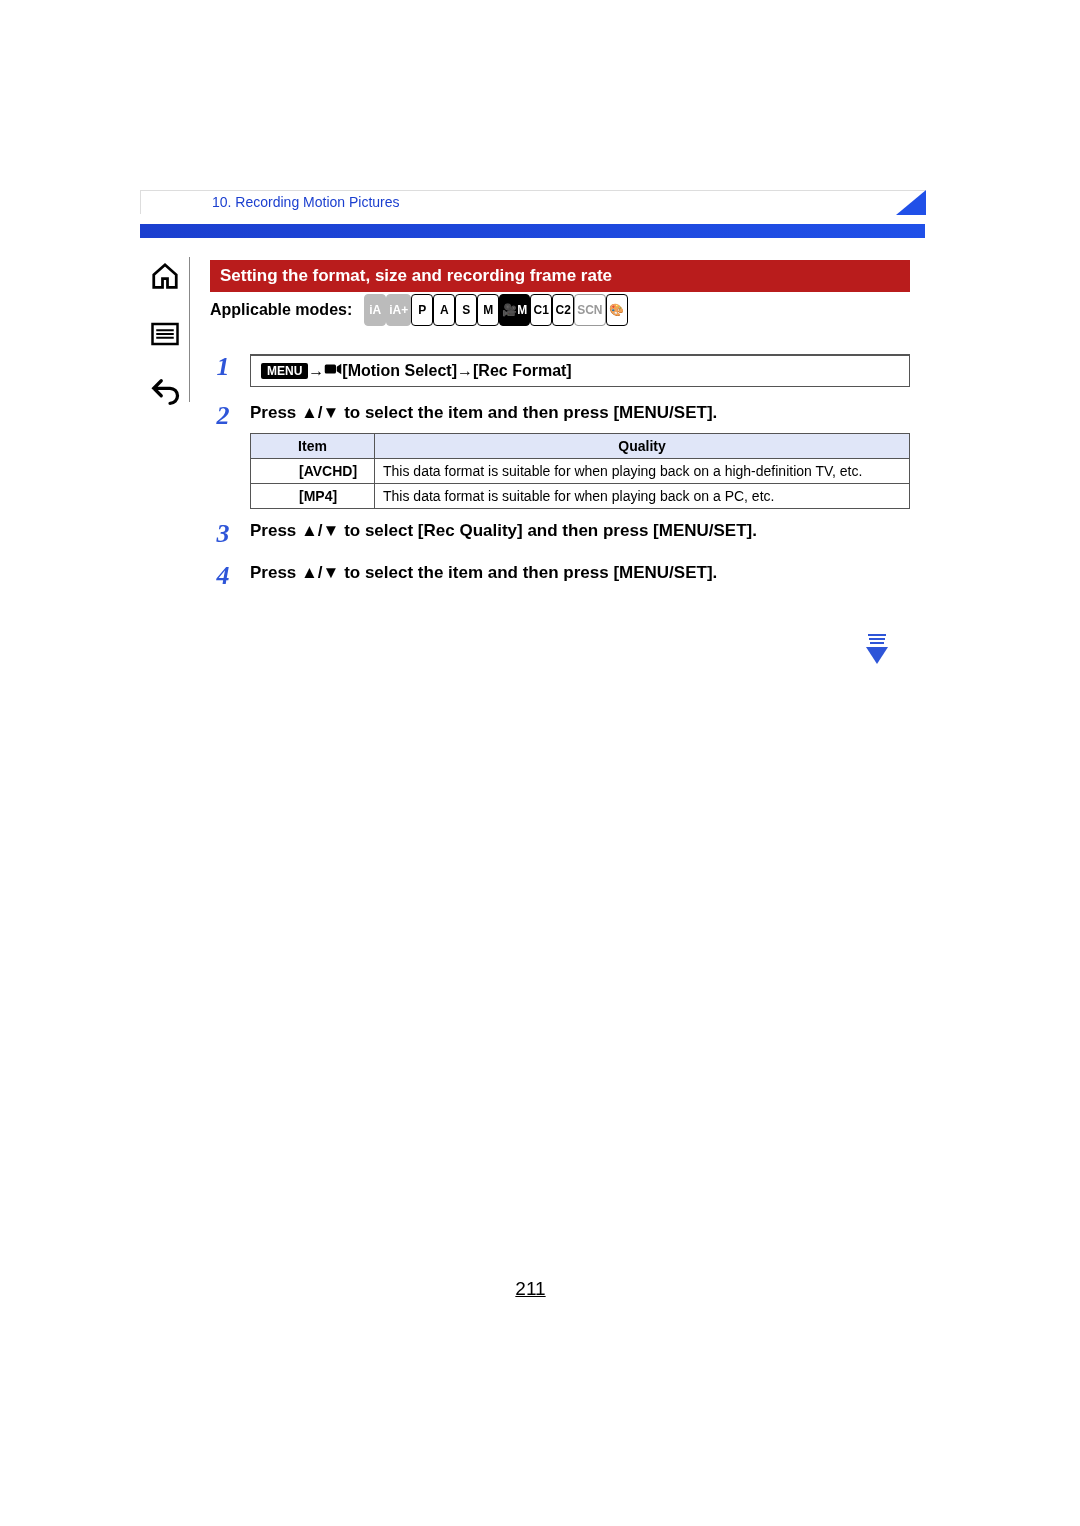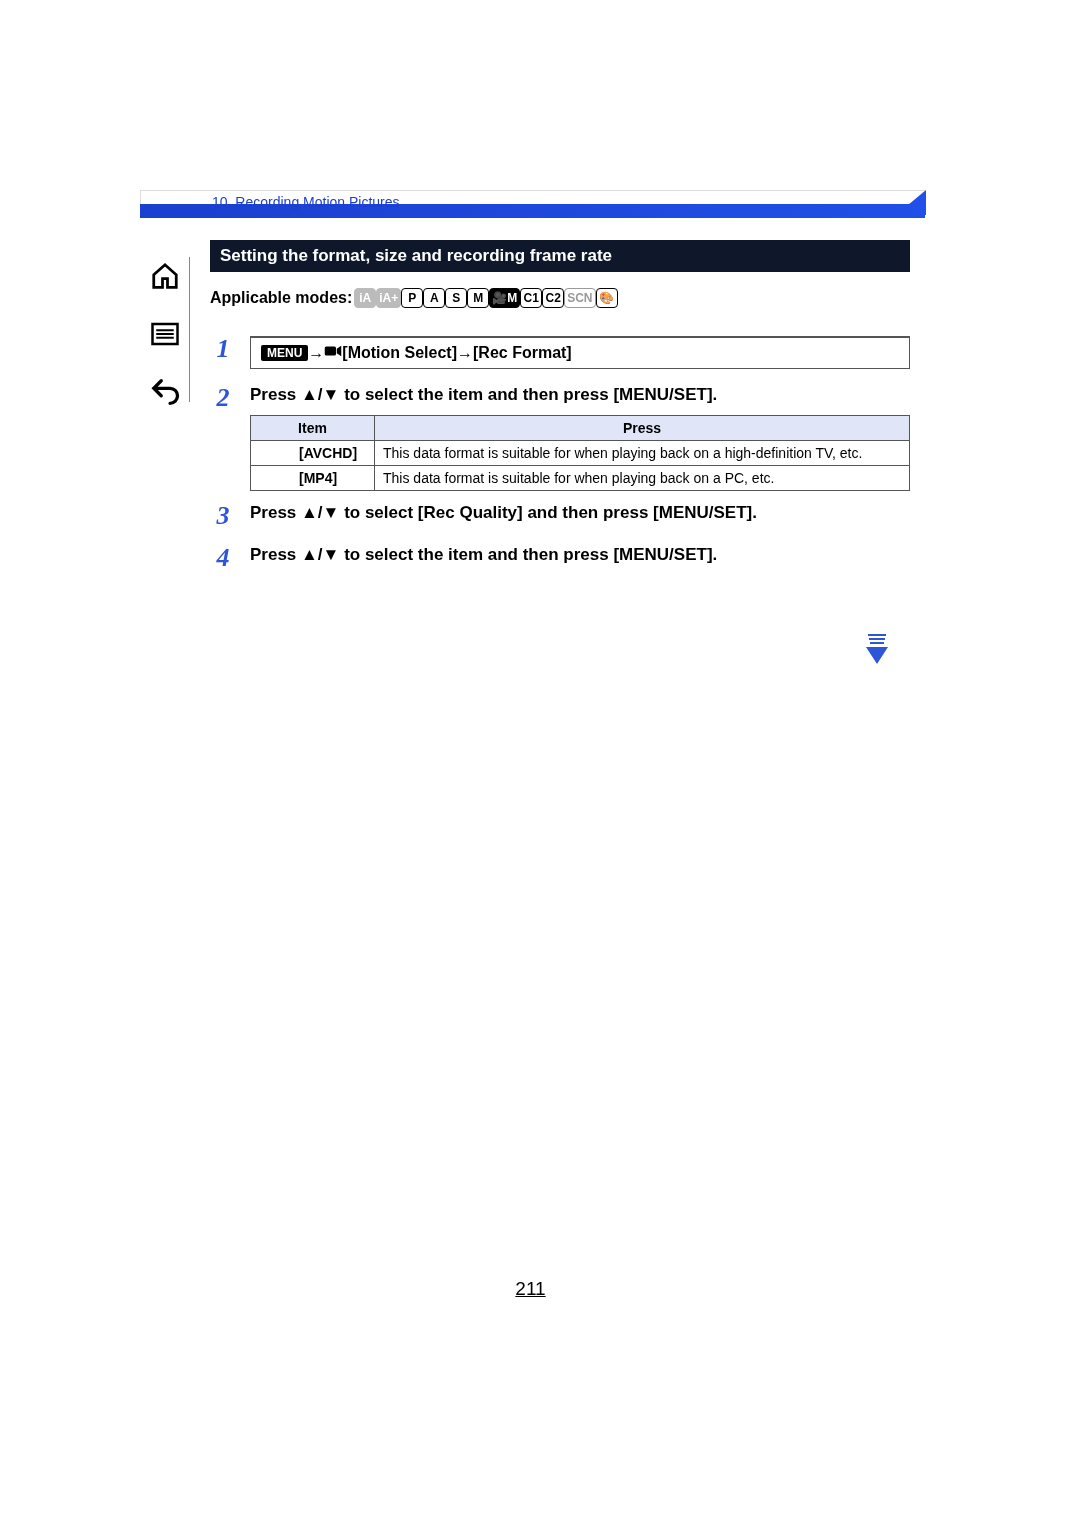--- a/index.html
+++ b/index.html
@@ -26,21 +26,21 @@
     height: 145px;
     display: flex;
     flex-direction: column;
     align-items: center;
     gap: 24px;
     padding-top: 4px;
   }
   .sidebar-icon svg { width: 30px; height: 30px; }
   .header-band {
     position: relative;
-    height: 28px;
+    height: 48px;
     margin-bottom: 0;
   }
   .header-white {
     position: absolute;
     left: 0; right: 0; top: 0;
     height: 24px;
     background: #fff;
     border-top: 1px solid #ddd;
     border-left: 1px solid #ddd;
   }
@@ -65,41 +65,41 @@
     top: 4px;
     font-size: 14px;
     color: #1b3fcf;
   }
   .content {
     margin-left: 70px;
     margin-top: 22px;
     width: 700px;
   }
   .section-title {
-    background: #0f172a;
+    background: #b91c1c;
     color: #fff;
     font-weight: bold;
     font-size: 17px;
     padding: 6px 10px;
-    margin-bottom: 16px;
+    margin-bottom: 2px;
   }
   .modes-row {
     display: flex;
     align-items: center;
-    gap: 2px;
+    gap: 12px;
     margin-bottom: 28px;
     font-weight: bold;
     font-size: 16px;
   }
   .mode-badge {
     display:inline-flex;
     align-items:center;
     justify-content:center;
     min-width: 22px;
-    height: 20px;
+    height: 32px;
     padding: 0 2px;
     border: 1.5px solid #000;
     border-radius: 4px;
     font-size: 12px;
     font-weight: bold;
   }
   .mode-badge.dim { color:#999; border-color:#999; }
   .mode-badge.filled { background:#000; color:#fff; }
   .mode-badge.dim.filled { background:#bbb; border-color:#bbb; }
   .step {
@@ -225,21 +225,21 @@
     </div>
 
     <div class="step">
       <div class="step-num">2</div>
       <div class="step-body">
         <div class="step-title">Press ▲/▼ to select the item and then press [MENU/SET].</div>
         <table class="format-table">
           <thead>
             <tr>
               <th>Item</th>
-              <th>Press</th>
+              <th>Quality</th>
             </tr>
           </thead>
           <tbody>
             <tr>
               <td class="item">[AVCHD]</td>
               <td>This data format is suitable for when playing back on a high-definition TV, etc.</td>
             </tr>
             <tr>
               <td class="item">[MP4]</td>
               <td>This data format is suitable for when playing back on a PC, etc.</td>

